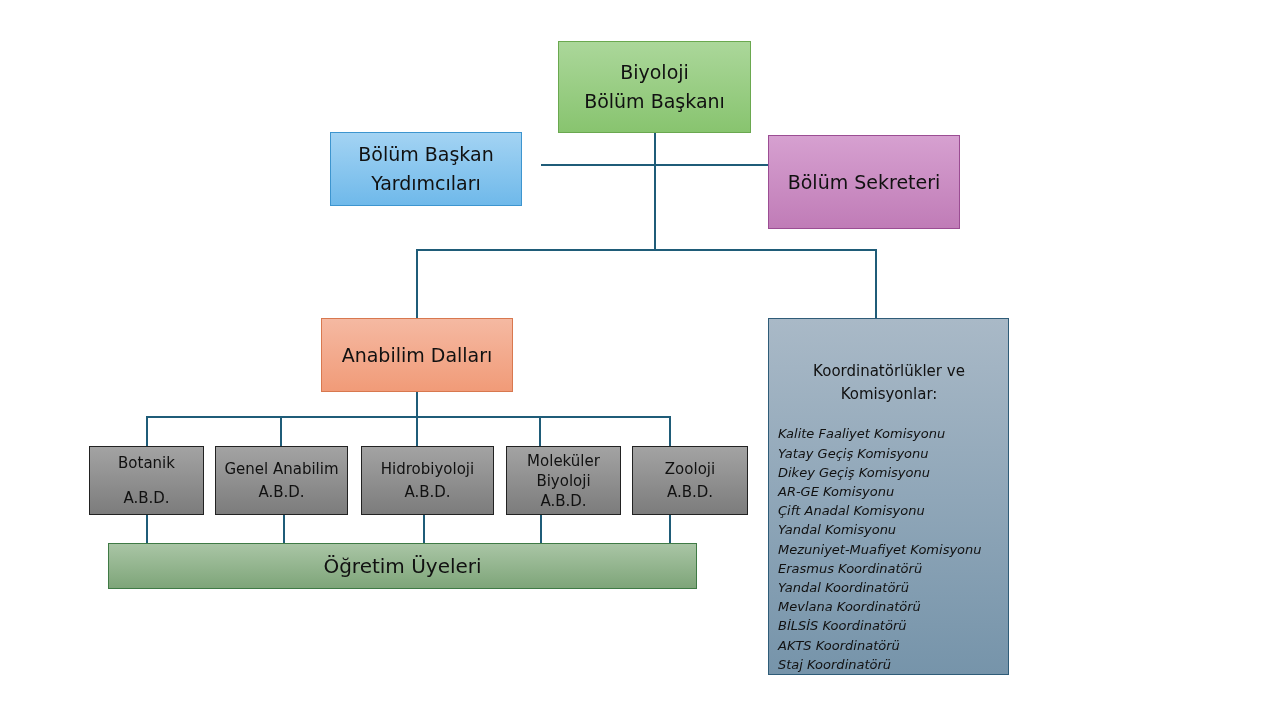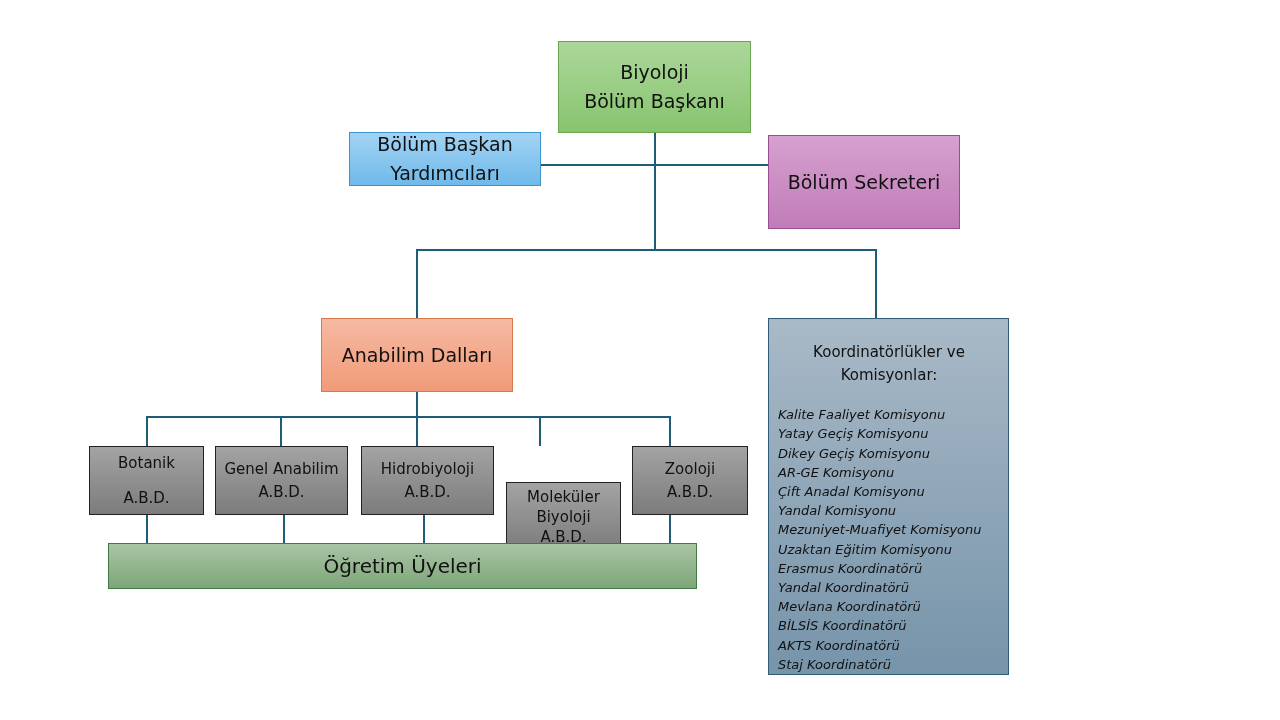--- a/index.html
+++ b/index.html
@@ -13,33 +13,33 @@
       display: flex; flex-direction: column; align-items: center; justify-content: center;
       text-align: center; color: #111;
     }
     .line { position: absolute; background: #1f5c78; }
     .hl { height: 2px; }
     .vl { width: 2px; }
 
     #head { left: 558px; top: 41px; width: 193px; height: 92px;
       background: linear-gradient(#abd79a, #88c46f); border: 1px solid #6aa84f;
       font-size: 19px; line-height: 29px; }
-    #assist { left: 349px; top: 132px; width: 192px; height: 54px;
+    #assist { left: 330px; top: 132px; width: 192px; height: 74px;
       background: linear-gradient(#a3d3f3, #6fb9ea); border: 1px solid #3d95cf;
       font-size: 19px; line-height: 29px; justify-content: center; }
     #secret { left: 768px; top: 135px; width: 192px; height: 94px;
       background: linear-gradient(#d6a0d0, #c07cb7); border: 1px solid #9b4d93;
       font-size: 19px; }
     #abd { left: 321px; top: 318px; width: 192px; height: 74px;
       background: linear-gradient(#f5b9a2, #f19b78); border: 1px solid #d8784f;
       font-size: 19px; }
     .dept { top: 446px; height: 69px;
       background: linear-gradient(#a3a3a3, #7c7c7c); border: 1px solid #222;
       font-size: 15px; line-height: 23px; color: #111; }
-    .dept.tight { line-height: 20px; margin-top: 36px; }
+    .dept.tight { line-height: 20px; }
     #d0 { left: 89px; width: 115px; gap: 12px; }
     #d1 { left: 215px; width: 133px; }
     #d2 { left: 361px; width: 133px; }
     #d3 { left: 506px; width: 115px; }
     #d4 { left: 632px; width: 116px; }
     #ogr { left: 108px; top: 543px; width: 589px; height: 46px;
       background: linear-gradient(#a9c5a5, #7ea579); border: 1px solid #3f7a45;
       font-size: 20px; }
     #koor { left: 768px; top: 318px; width: 241px; height: 357px;
       background: linear-gradient(#a9b9c7, #7694aa); border: 1px solid #2f5c78;
@@ -119,21 +119,20 @@
     <div>Komisyonlar:</div>
   </div>
   <ul id="koor-list">
     <li>Kalite Faaliyet Komisyonu</li>
     <li>Yatay Geçiş Komisyonu</li>
     <li>Dikey Geçiş Komisyonu</li>
     <li>AR-GE Komisyonu</li>
     <li>Çift Anadal Komisyonu</li>
     <li>Yandal Komisyonu</li>
     <li>Mezuniyet-Muafiyet Komisyonu</li>
-    <li>Uzaktan Eğitim Komisyonu</li>
     <li>Erasmus Koordinatörü</li>
     <li>Yandal Koordinatörü</li>
     <li>Mevlana Koordinatörü</li>
     <li>BİLSİS Koordinatörü</li>
     <li>AKTS Koordinatörü</li>
     <li>Staj Koordinatörü</li>
   </ul>
 </div>
 
 </body></html>

